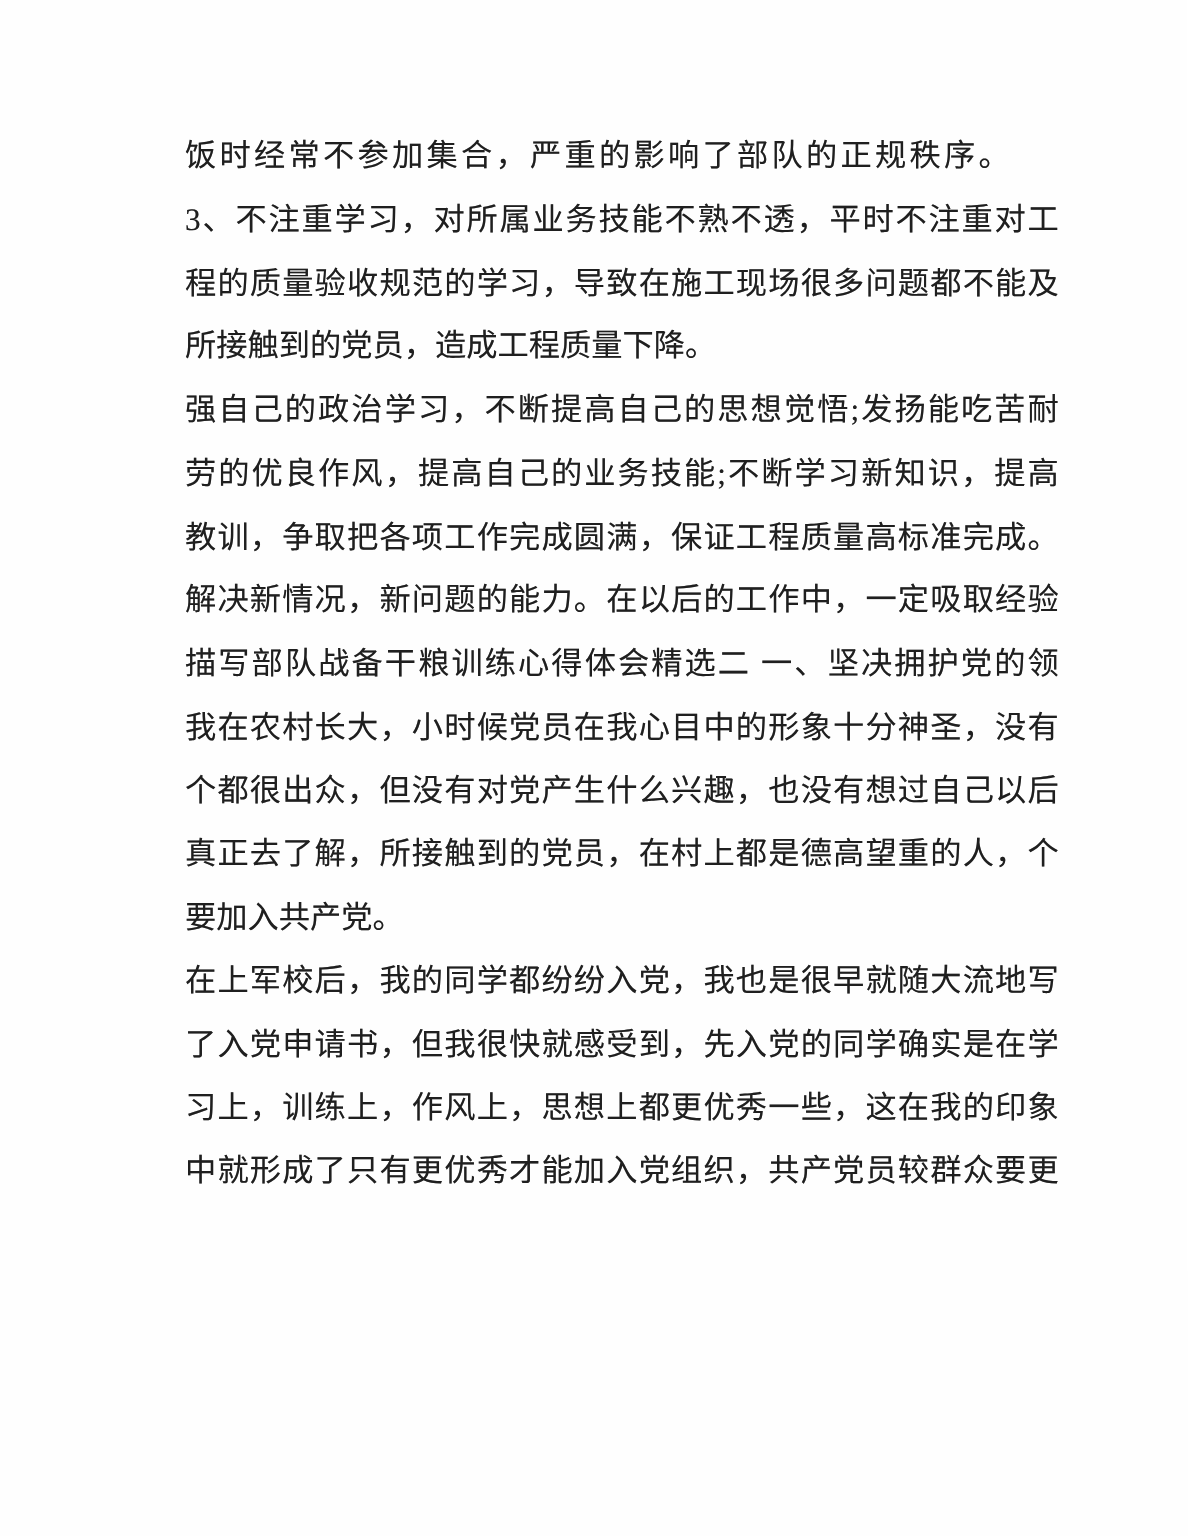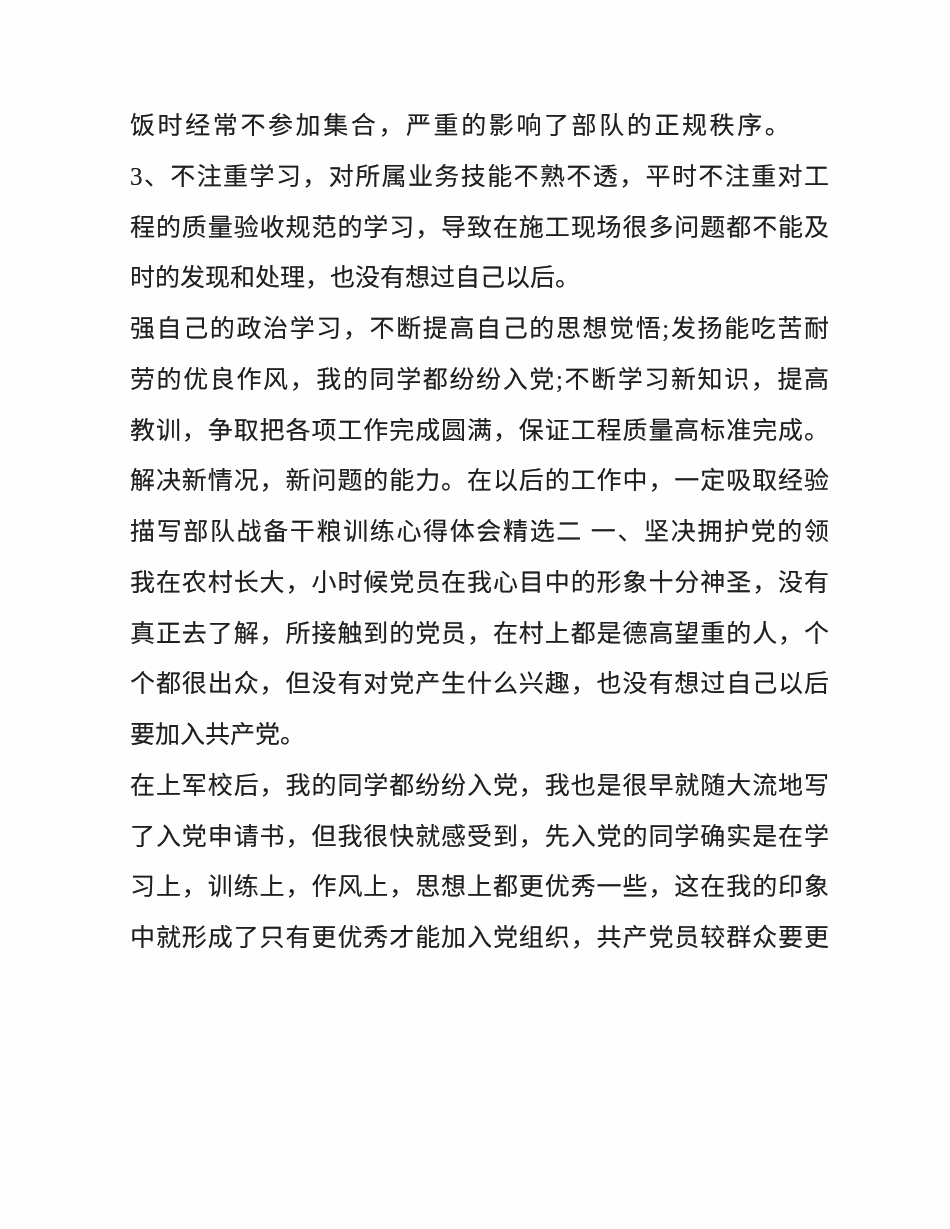--- a/index.html
+++ b/index.html
@@ -9,21 +9,21 @@
     font-family: "Liberation Serif", "DejaVu Serif", serif;
   }
   .page {
     position: relative;
     width: 950px; height: 1229px;
     background: #fefefe;
     overflow: hidden;
   }
   .text-block {
     position: absolute;
-    left: 130px; top: 101px;
+    left: 148px; top: 101px;
     width: 699px;
   }
   .line {
     font-size: 25px;
     line-height: 50.75px;
     height: 50.75px;
     color: #1f1f1f;
     text-shadow: 0 0 0.5px rgba(60,60,60,0.55); 
   }
   
@@ -38,28 +38,28 @@
   .sp { letter-spacing: 2.6px; }
 </style>
 </head>
 <body>
 
 <div class="page">
   <div class="text-block">
     <div class="line nl sp">饭时经常不参加集合，严重的影响了部队的正规秩序。</div>
     <div class="line jl">3、不注重学习，对所属业务技能不熟不透，平时不注重对工</div>
     <div class="line jl">程的质量验收规范的学习，导致在施工现场很多问题都不能及</div>
-    <div class="line nl">时的发现和处理，也没有想过自己以后。</div>
+    <div class="line nl">所接触到的党员，造成工程质量下降。</div>
     <div class="line jl">强自己的政治学习，不断提高自己的思想觉悟;发扬能吃苦耐</div>
-    <div class="line jl">劳的优良作风，我的同学都纷纷入党;不断学习新知识，提高</div>
+    <div class="line jl">劳的优良作风，提高自己的业务技能;不断学习新知识，提高</div>
     <div class="line jl">教训，争取把各项工作完成圆满，保证工程质量高标准完成。</div>
     <div class="line jl">解决新情况，新问题的能力。在以后的工作中，一定吸取经验</div>
     <div class="line jl">描写部队战备干粮训练心得体会精选二 一、坚决拥护党的领</div>
     <div class="line jl">我在农村长大，小时候党员在我心目中的形象十分神圣，没有</div>
+    <div class="line jl">个都很出众，但没有对党产生什么兴趣，也没有想过自己以后</div>
     <div class="line jl">真正去了解，所接触到的党员，在村上都是德高望重的人，个</div>
-    <div class="line jl">个都很出众，但没有对党产生什么兴趣，也没有想过自己以后</div>
     <div class="line nl">要加入共产党。</div>
     <div class="line jl">在上军校后，我的同学都纷纷入党，我也是很早就随大流地写</div>
     <div class="line jl">了入党申请书，但我很快就感受到，先入党的同学确实是在学</div>
     <div class="line jl">习上，训练上，作风上，思想上都更优秀一些，这在我的印象</div>
     <div class="line jl">中就形成了只有更优秀才能加入党组织，共产党员较群众要更</div>
   </div>
 </div>
 
 </body></html>

